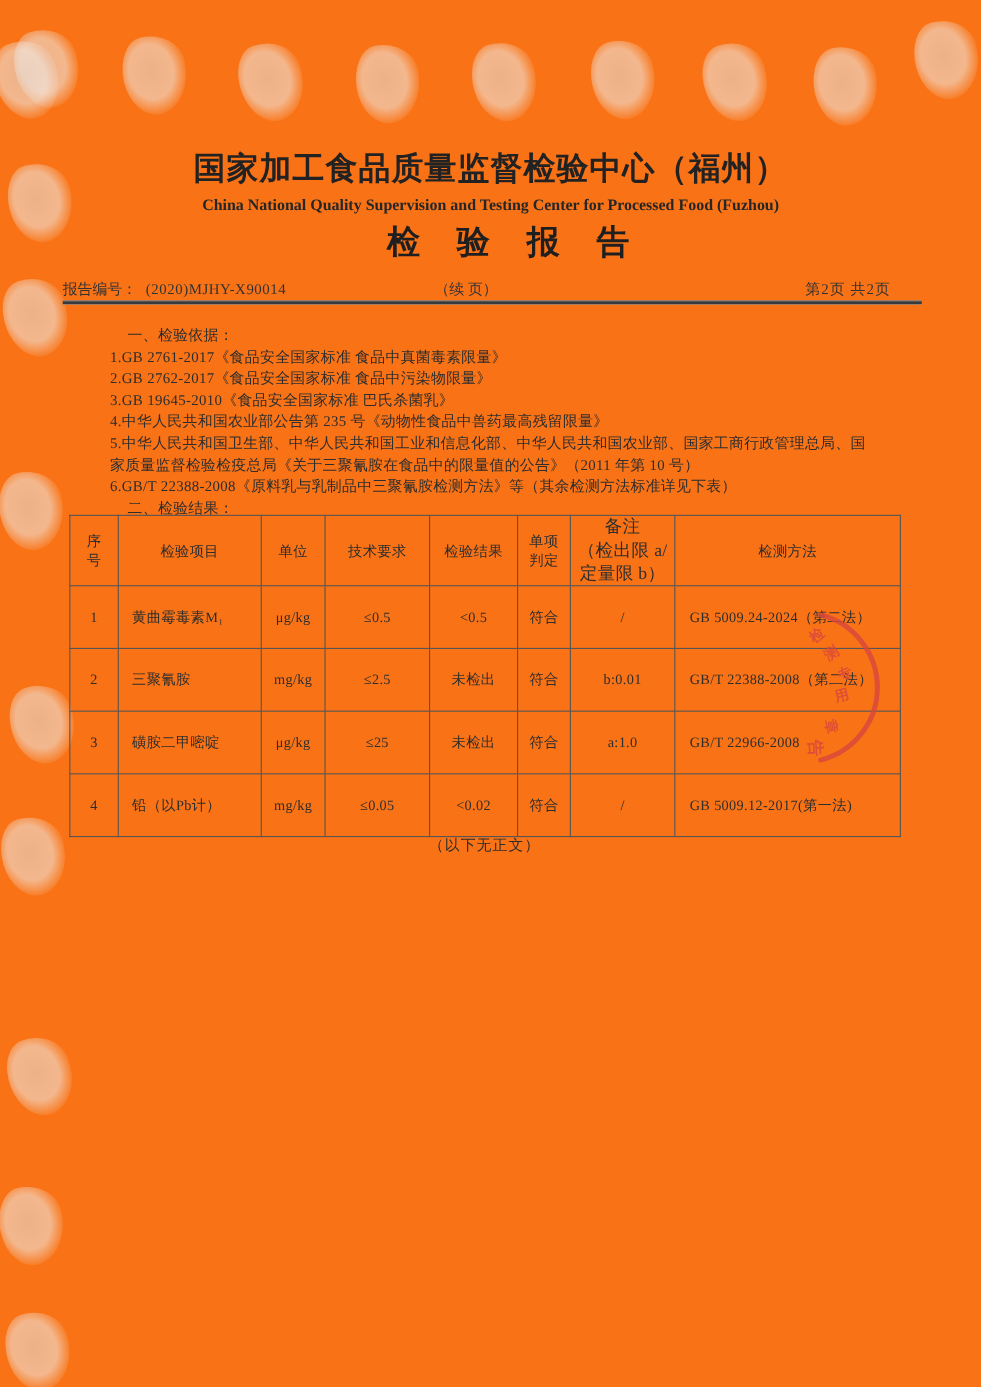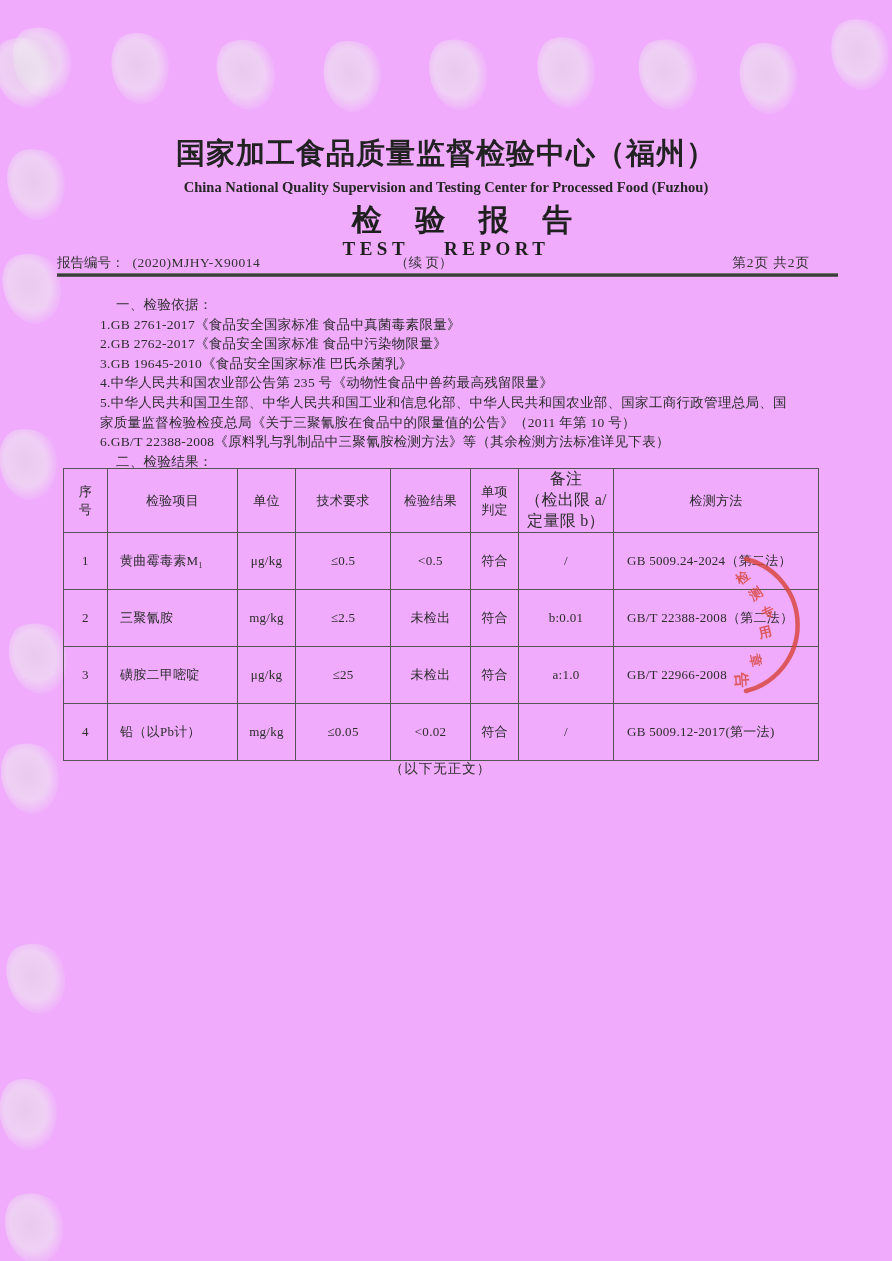--- a/index.html
+++ b/index.html
@@ -1,19 +1,19 @@
 <!DOCTYPE html>
 <html><head>
 <meta charset="utf-8">
 <style>
   html,body{margin:0;padding:0;background:#ffffff;}
   .page{
     position:relative;
     width:892px;height:1261px;
-    background:#f0abfc;
+    background:#f97316;
     overflow:hidden;
     font-family:"Liberation Serif","DejaVu Serif",serif;
     color:#2e2e2e;
   }
   
   .smudge{
     position:absolute;
     width:58px;height:72px;
     background:radial-gradient(ellipse at 45% 45%, #e4e4e4 0%, #efefef 45%, rgba(255,255,255,0) 75%);
     border-radius:40% 60% 55% 45%/50% 40% 60% 50%;
@@ -111,21 +111,20 @@
     <div class="smudge" style="left:10px;top:622px;transform:rotate(-18deg);"></div>
     <div class="smudge" style="left:2px;top:742px;transform:rotate(-16deg);"></div>
     <div class="smudge" style="left:8px;top:942px;transform:rotate(-21deg);"></div>
     <div class="smudge" style="left:0px;top:1078px;transform:rotate(-12deg);"></div>
     <div class="smudge" style="left:6px;top:1192px;transform:rotate(-17deg);"></div>
   </div>
 
   <div class="org-cn">国家加工食品质量监督检验中心（福州）</div>
   <div class="org-en">China National Quality Supervision and Testing Center for Processed Food (Fuzhou)</div>
   <div class="doc-title-cn">检 验 报 告</div>
-  <div class="doc-title-en">TEST REPORT</div>
 
   <div class="meta-row">
     <div class="meta-report-no">
       <span>报告编号：</span><span class="no">(2020)MJHY-X90014</span>
     </div>
     <div class="meta-continuation">（续 页）</div>
     <div class="meta-page">第2页 共2页</div>
   </div>
   <div class="head-rule"></div>
 

